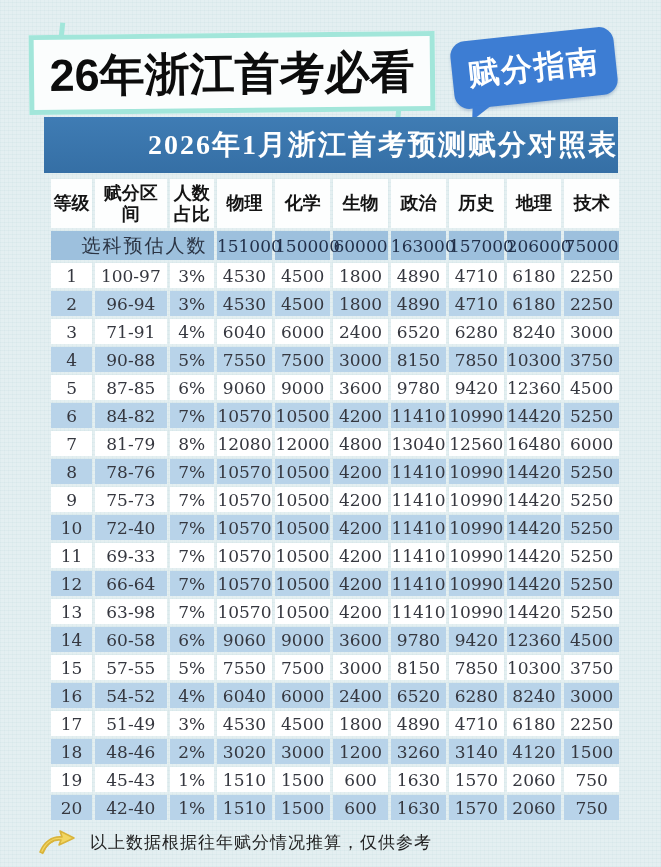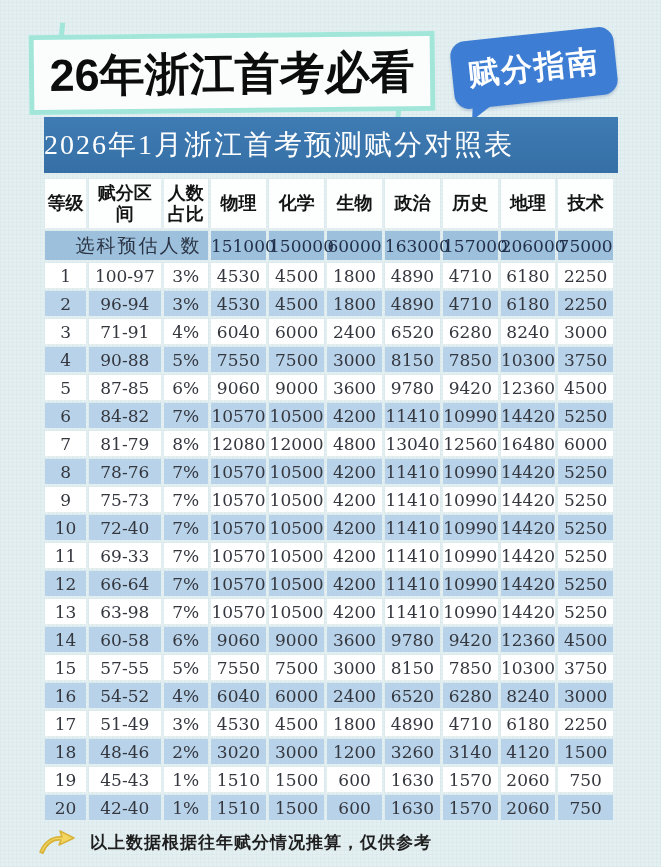--- a/index.html
+++ b/index.html
@@ -49,27 +49,27 @@
     border-bottom:15px solid transparent;
     transform:rotate(8deg);
   }
 
   
   .table-title-bar{
     position:absolute;left:44px;top:117px;width:574px;height:56px;
     background:linear-gradient(#3f7cb4,#356fa5);
     color:#ffffff;
     font-family:"Liberation Serif", serif;
-    font-weight:400;font-size:28px;letter-spacing:2px;
-    display:flex;align-items:center;justify-content:flex-start;
+    font-weight:700;font-size:28px;letter-spacing:2px;
+    display:flex;align-items:center;justify-content:flex-end;
   }
 
   
   table.score{
-    position:absolute;left:42px;top:176px;width:574px;
+    position:absolute;left:48px;top:176px;width:574px;
     border-collapse:separate;border-spacing:3px;
     background:transparent;
     table-layout:fixed;
   }
   table.score th{
     background:#fdfefe;
     color:#141414;font-weight:800;font-size:18px;line-height:1.15;
     padding:4px 0;height:40px;vertical-align:middle;text-align:center;
   }
   table.score td{
@@ -87,21 +87,21 @@
     font-size:19px;letter-spacing:2px;color:#2b3444;padding-left:24px;
   }
   tr.blue td{background:#b8d3e9;}
 
   
   .footnote{
     position:absolute;left:38px;top:824px;width:600px;height:36px;
     display:flex;align-items:center;gap:14px;
   }
   .footnote .note-text{
-    font-size:17px;color:#1e1e1e;letter-spacing:1px;font-weight:bold;
+    font-size:17px;color:#1e1e1e;letter-spacing:1px;
   }
 </style>
 </head>
 <body>
 
 <div class="page">
 
   <div class="title-box">
     <h1 class="main-title">26年浙江首考必看</h1>
   </div>

